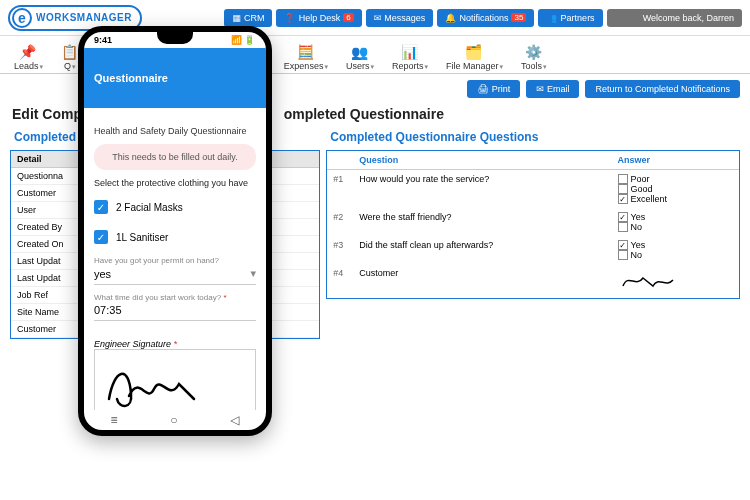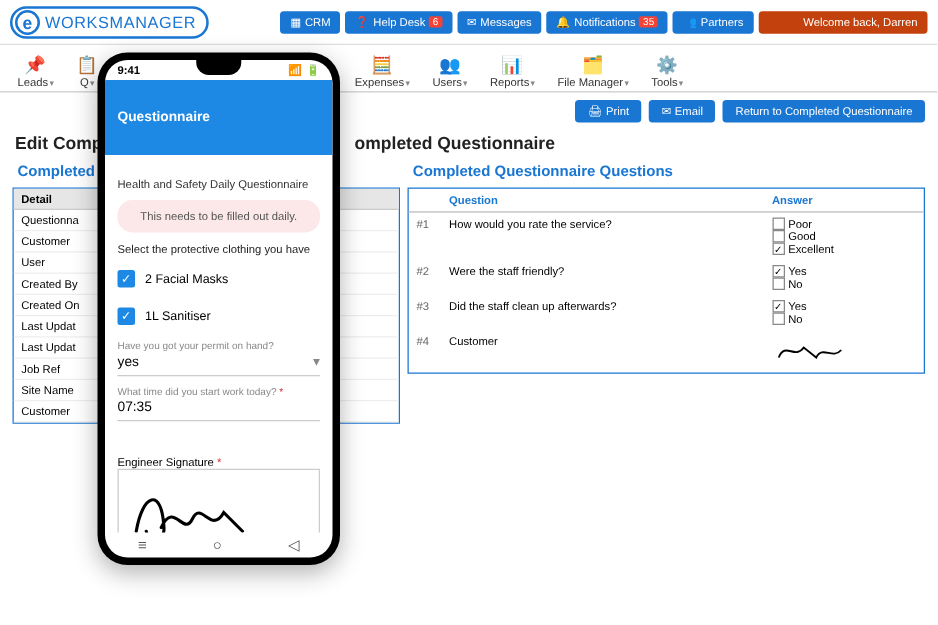--- a/index.html
+++ b/index.html
@@ -2,24 +2,24 @@
 <html><head>
 <meta charset="utf-8">
 <style>
   * { box-sizing: border-box; margin: 0; padding: 0; font-family: Arial, sans-serif; }
   body { width: 750px; height: 500px; background: #fff; position: relative; overflow: hidden; font-size: 10px; }
   
   
   .topbar { display: flex; align-items: center; height: 36px; border-bottom: 1px solid #ddd; padding: 0 8px; }
   .logo { display: flex; align-items: center; gap: 4px; border: 2px solid #1976d2; border-radius: 14px; padding: 2px 8px 2px 2px; height: 26px; }
   .logo-e { width: 20px; height: 20px; border-radius: 50%; border: 2px solid #1976d2; display:flex; align-items:center; justify-content:center; font-weight:bold; color:#1976d2; font-size:14px;}
-  .logo-text { font-size: 13px; color: #1976d2; font-weight: normal; letter-spacing: 0.5px; }
+  .logo-text { font-size: 10px; color: #1976d2; font-weight: bold; letter-spacing: 0.5px; }
   .top-spacer { flex: 1; }
   .top-btn { background: #1976d2; color: #fff; font-size: 9px; padding: 4px 8px; border-radius: 3px; margin-left: 4px; display:flex; align-items:center; gap:3px; cursor:pointer; }
-  .top-btn.muted { background: #c2410c; padding-left: 36px; }
+  .top-btn.muted { background: #737373; padding-left: 36px; }
   .badge { background:#f44336; color:#fff; border-radius:2px; padding:0 3px; font-size:8px; }
   
   
   .menubar { display: flex; border-bottom: 1px solid #ccc; height: 38px; padding: 0 6px; gap: 2px; align-items:flex-end; }
   .menu-item { display:flex; flex-direction:column; align-items:center; justify-content:flex-end; font-size:9px; color:#333; padding: 2px 8px 2px; cursor:pointer; gap:1px;}
   .menu-item .mi-icon { font-size:14px; color:#555; }
   .menu-item .mi-label::after { content:"▾"; font-size:7px; margin-left:1px; color:#888; }
   
   
   .actions { display:flex; justify-content:flex-end; gap:6px; padding:6px 10px; }
@@ -35,21 +35,21 @@
   .detail-table td { padding:3px 6px; border-bottom:1px solid #eee; }
   .q-table { width:100%; border-collapse:collapse; font-size:9px; }
   .q-table th { color:#1976d2; text-align:left; padding:4px 6px; border-bottom:1px solid #ccc; font-weight:bold; }
   .q-table td { padding:4px 6px; vertical-align:top; }
   .q-num { color:#666; width:24px; }
   .chk { display:flex; align-items:center; gap:3px; font-size:9px; }
   .box { width:10px; height:10px; border:1px solid #888; display:inline-flex; align-items:center; justify-content:center; font-size:8px;}
   .sig-small { width:60px; height:24px; }
 
   
-  .phone { position:absolute; top:42px; left:78px; width:194px; height:410px; background:#000; border-radius:24px; padding:6px; box-shadow:0 6px 20px rgba(0,0,0,0.3); z-index:10;}
+  .phone { position:absolute; top:26px; left:78px; width:194px; height:410px; background:#000; border-radius:24px; padding:6px; box-shadow:0 6px 20px rgba(0,0,0,0.3); z-index:10;}
   .phone-screen { background:#fff; width:100%; height:100%; border-radius:18px; overflow:hidden; display:flex; flex-direction:column; position:relative;}
   .notch { position:absolute; top:0; left:50%; transform:translateX(-50%); width:36px; height:12px; background:#000; border-radius:0 0 10px 10px; z-index:2;}
   .status { display:flex; justify-content:space-between; align-items:center; padding:3px 10px; font-size:9px; font-weight:bold; }
   .app-bar { background:#1e88e5; color:#fff; font-size:11px; font-weight:bold; padding:24px 10px; }
   .p-body { flex:1; overflow:hidden; padding:18px 10px; display:flex; flex-direction:column; gap:8px; }
   .p-sub { font-size:9px; color:#333; }
   .p-note { background:#fce8e8; color:#555; font-size:9px; padding:8px; border-radius:12px; text-align:center; }
   .p-q { font-size:9px; color:#222; }
   .p-opt { display:flex; align-items:center; gap:8px; font-size:10px; padding:4px 0;}
   .p-check { width:14px; height:14px; background:#1e88e5; border-radius:2px; display:flex; align-items:center; justify-content:center; color:#fff; font-size:10px;}
@@ -150,21 +150,21 @@
 <div class="actions">
   <div class="act-btn">
       <span>🖨</span>
       <span>Print</span>
     </div>
   <div class="act-btn">
       <span>✉</span>
       <span>Email</span>
     </div>
   <div class="act-btn">
-      <span>Return to Completed Questionnaire</span>
+      <span>Return to Completed Notifications</span>
     </div>
 </div>
 
 <div class="page-title">
   <span>Edit Compl</span>
   <span style="display:inline-block;width:190px;"></span>
   <span>ompleted Questionnaire</span>
 </div>
 
 <div class="panels">
@@ -320,21 +320,21 @@
           <span>yes</span>
           <span style="color:#888;">▾</span>
         </div>
       </div>
       <div>
         <div class="p-small-label"><span>What time did you start work today?</span> <span class="req">*</span></div>
         <div class="p-field">
           <span>07:35</span>
         </div>
       </div>
-      <div style="margin-top:20px;">
+      <div style="margin-top:10px;font-style:italic;">
         <div class="p-sig-label"><span>Engineer Signature</span> <span class="req">*</span></div>
         <div class="p-sig-box">
           <svg width="100" height="60">
             <path d="M10 45 C 15 15, 30 10, 32 40 C 34 55, 20 55, 18 45 M30 42 C 40 20, 48 50, 55 35 C 62 20, 70 48, 80 30 L 95 45" stroke="#000" stroke-width="2.5" fill="none" stroke-linecap="round"></path>
           </svg>
         </div>
       </div>
     </div>
     <div class="nav-bar">
       <span>≡</span>

